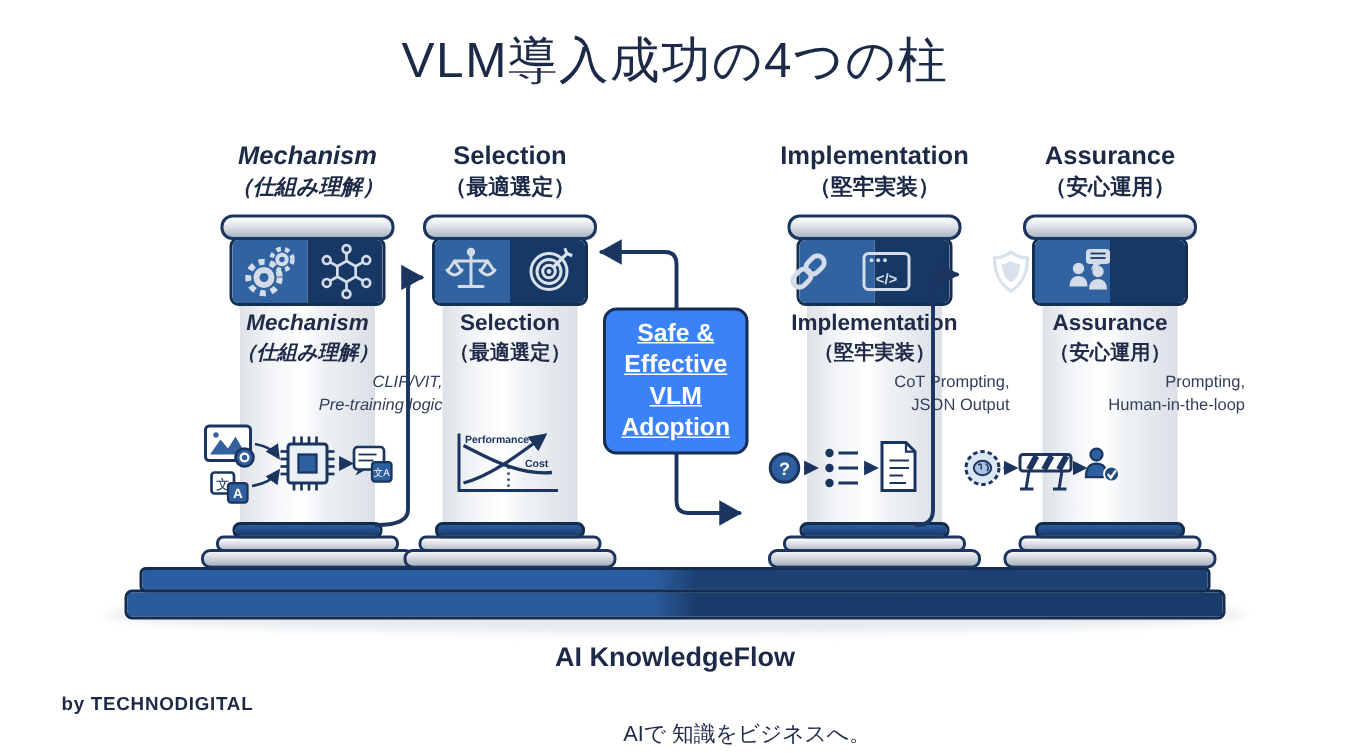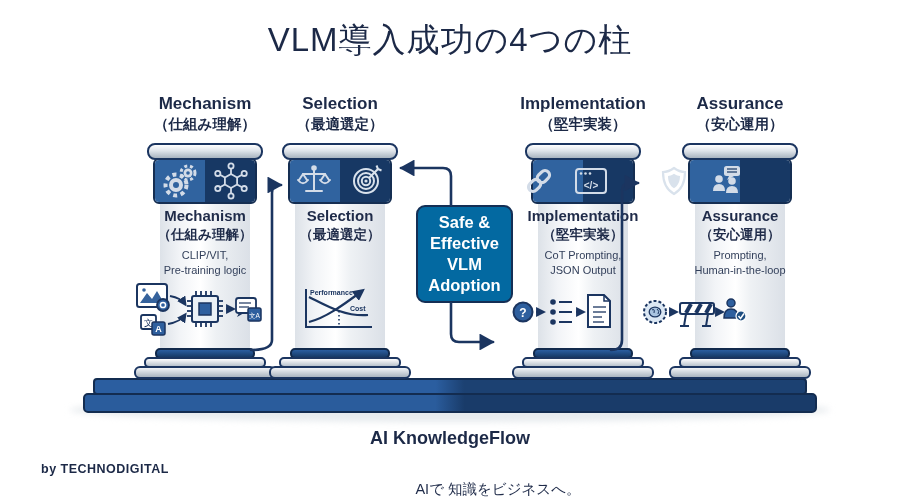--- a/index.html
+++ b/index.html
@@ -1,59 +1,59 @@
 <!DOCTYPE html>
 <html><head>
 <meta charset="utf-8">
 <style>
   html,body{margin:0;padding:0;background:#ffffff;}
   body{font-family:"Liberation Sans","DejaVu Sans",sans-serif;color:#1c2947;}
   .canvas{position:relative;width:900px;height:502px;background:#ffffff;overflow:hidden;}
   .title{position:absolute;top:18px;left:0;width:900px;text-align:center;
          font-size:33px;font-weight:normal;color:#1c2947;letter-spacing:1px;}
   .pillar{position:absolute;top:88px;width:150px;height:300px;z-index:3;}
-  .p1{left:130px;} .p2{left:265px;} .p3{left:508px;text-decoration:underline;} .p4{left:625px;margin-left:40px;}
+  .p1{left:130px;font-style:italic;} .p2{left:265px;} .p3{left:508px;text-decoration:underline;} .p4{left:625px;margin-left:40px;}
   .h-en{position:absolute;top:6px;left:-15px;width:180px;text-align:center;
         font-size:17px;font-weight:bold;color:#1c2947;}
   .h-jp{position:absolute;top:27px;left:-15px;width:180px;text-align:center;
         font-size:14.5px;font-weight:bold;color:#1c2947;}
   .cap-bar{position:absolute;top:55px;left:17px;width:116px;height:17px;z-index:2;
         background:linear-gradient(180deg,#ffffff 0%,#dfe4ea 45%,#a9b4c0 100%);
         border:2.5px solid #1b3560;border-radius:8px;box-sizing:border-box;}
   .cap-box{position:absolute;top:70px;left:23px;width:104px;height:46px;z-index:1;
         display:flex;border:2.5px solid #152e52;border-radius:6px;overflow:hidden;box-sizing:border-box;}
   .cap-left{flex:1;background:#30639f;}
   .cap-right{flex:1;background:#173864;}
   .shaft{position:absolute;top:114px;left:30px;width:90px;height:147px;
         background:linear-gradient(90deg,#dde2e8 0%,#f2f4f7 22%,#ffffff 45%,#eef1f4 62%,#dbe0e7 100%);
         border-radius:2px;}
   .name-en{position:absolute;top:119px;left:-15px;width:180px;text-align:center;
         font-size:15px;font-weight:bold;color:#1f2b49;}
   .name-jp{position:absolute;top:138px;left:-15px;width:180px;text-align:center;
         font-size:13.5px;font-weight:bold;color:#1f2b49;}
-  .desc{position:absolute;top:160px;left:-15px;width:180px;text-align:center;
+  .desc{position:absolute;top:160px;left:-15px;width:180px;text-align:right;
         font-size:11px;line-height:1.32;color:#323f5a;white-space:pre-line;}
   .ring{position:absolute;left:50%;transform:translateX(-50%);box-sizing:border-box;}
   .ring-top{top:260px;width:100px;height:11px;border:2px solid #122a4c;border-radius:5px;
         background:linear-gradient(180deg,#2b5ea0,#173a66);}
   .ring-mid{top:269px;width:122px;height:11px;border:2px solid #1b3560;border-radius:5px;
         background:linear-gradient(180deg,#fdfdfe,#b9c3cd);}
   .ring-bot{top:278px;width:142px;height:13px;border:2px solid #1b3560;border-radius:6px;
         background:linear-gradient(180deg,#f2f4f6,#aab5c0);}
   .shadow{position:absolute;left:70px;top:398px;width:760px;height:24px;border-radius:50%;
         background:#e7ebee;filter:blur(3px);z-index:1;}
   .slab{position:absolute;box-sizing:border-box;border:2.5px solid #132c50;z-index:2;}
   .slab1{left:93px;top:378px;width:714px;height:17px;border-radius:4px;
         background:linear-gradient(90deg,#2b5ea0 0%,#2b5ea0 48%,#1c4172 52%,#1c4172 100%);}
   .slab2{left:83px;top:393px;width:734px;height:20px;border-radius:5px;
         background:linear-gradient(90deg,#2a5c9c 0%,#2a5c9c 48%,#193b69 52%,#193b69 100%);}
-  .center-box{position:absolute;left:416px;top:205px;width:97px;height:98px;z-index:4;
-        background:#0369a1;border:2.5px solid #142f55;border-radius:9px;box-sizing:border-box;
+  .center-box{position:absolute;left:402px;top:205px;width:97px;height:98px;z-index:4;
+        background:#3b82f6;border:2.5px solid #142f55;border-radius:9px;box-sizing:border-box;
         display:flex;align-items:center;justify-content:center;text-align:center;
-        color:#ffffff;font-size:16.5px;font-weight:bold;line-height:1.26;white-space:pre-line;}
+        color:#ffffff;font-size:16.5px;font-weight:bold;line-height:1.26;white-space:pre-line;text-decoration:underline;}
   .overlay{position:absolute;left:0;top:0;width:900px;height:502px;z-index:5;pointer-events:none;}
   .brand{position:absolute;top:428px;left:0;width:900px;text-align:center;
         font-size:18px;font-weight:bold;color:#1c2947;}
   .brand-sub{position:absolute;top:462px;left:0;width:900px;
         font-size:12.5px;font-weight:bold;color:#1c2947;letter-spacing:0.5px;margin-left:41px;}
   .tagline{position:absolute;top:480px;left:0;width:900px;text-align:center;
         font-size:14.5px;color:#1f2b49;padding-left:48px;}
 </style>
 </head>
 <body>

